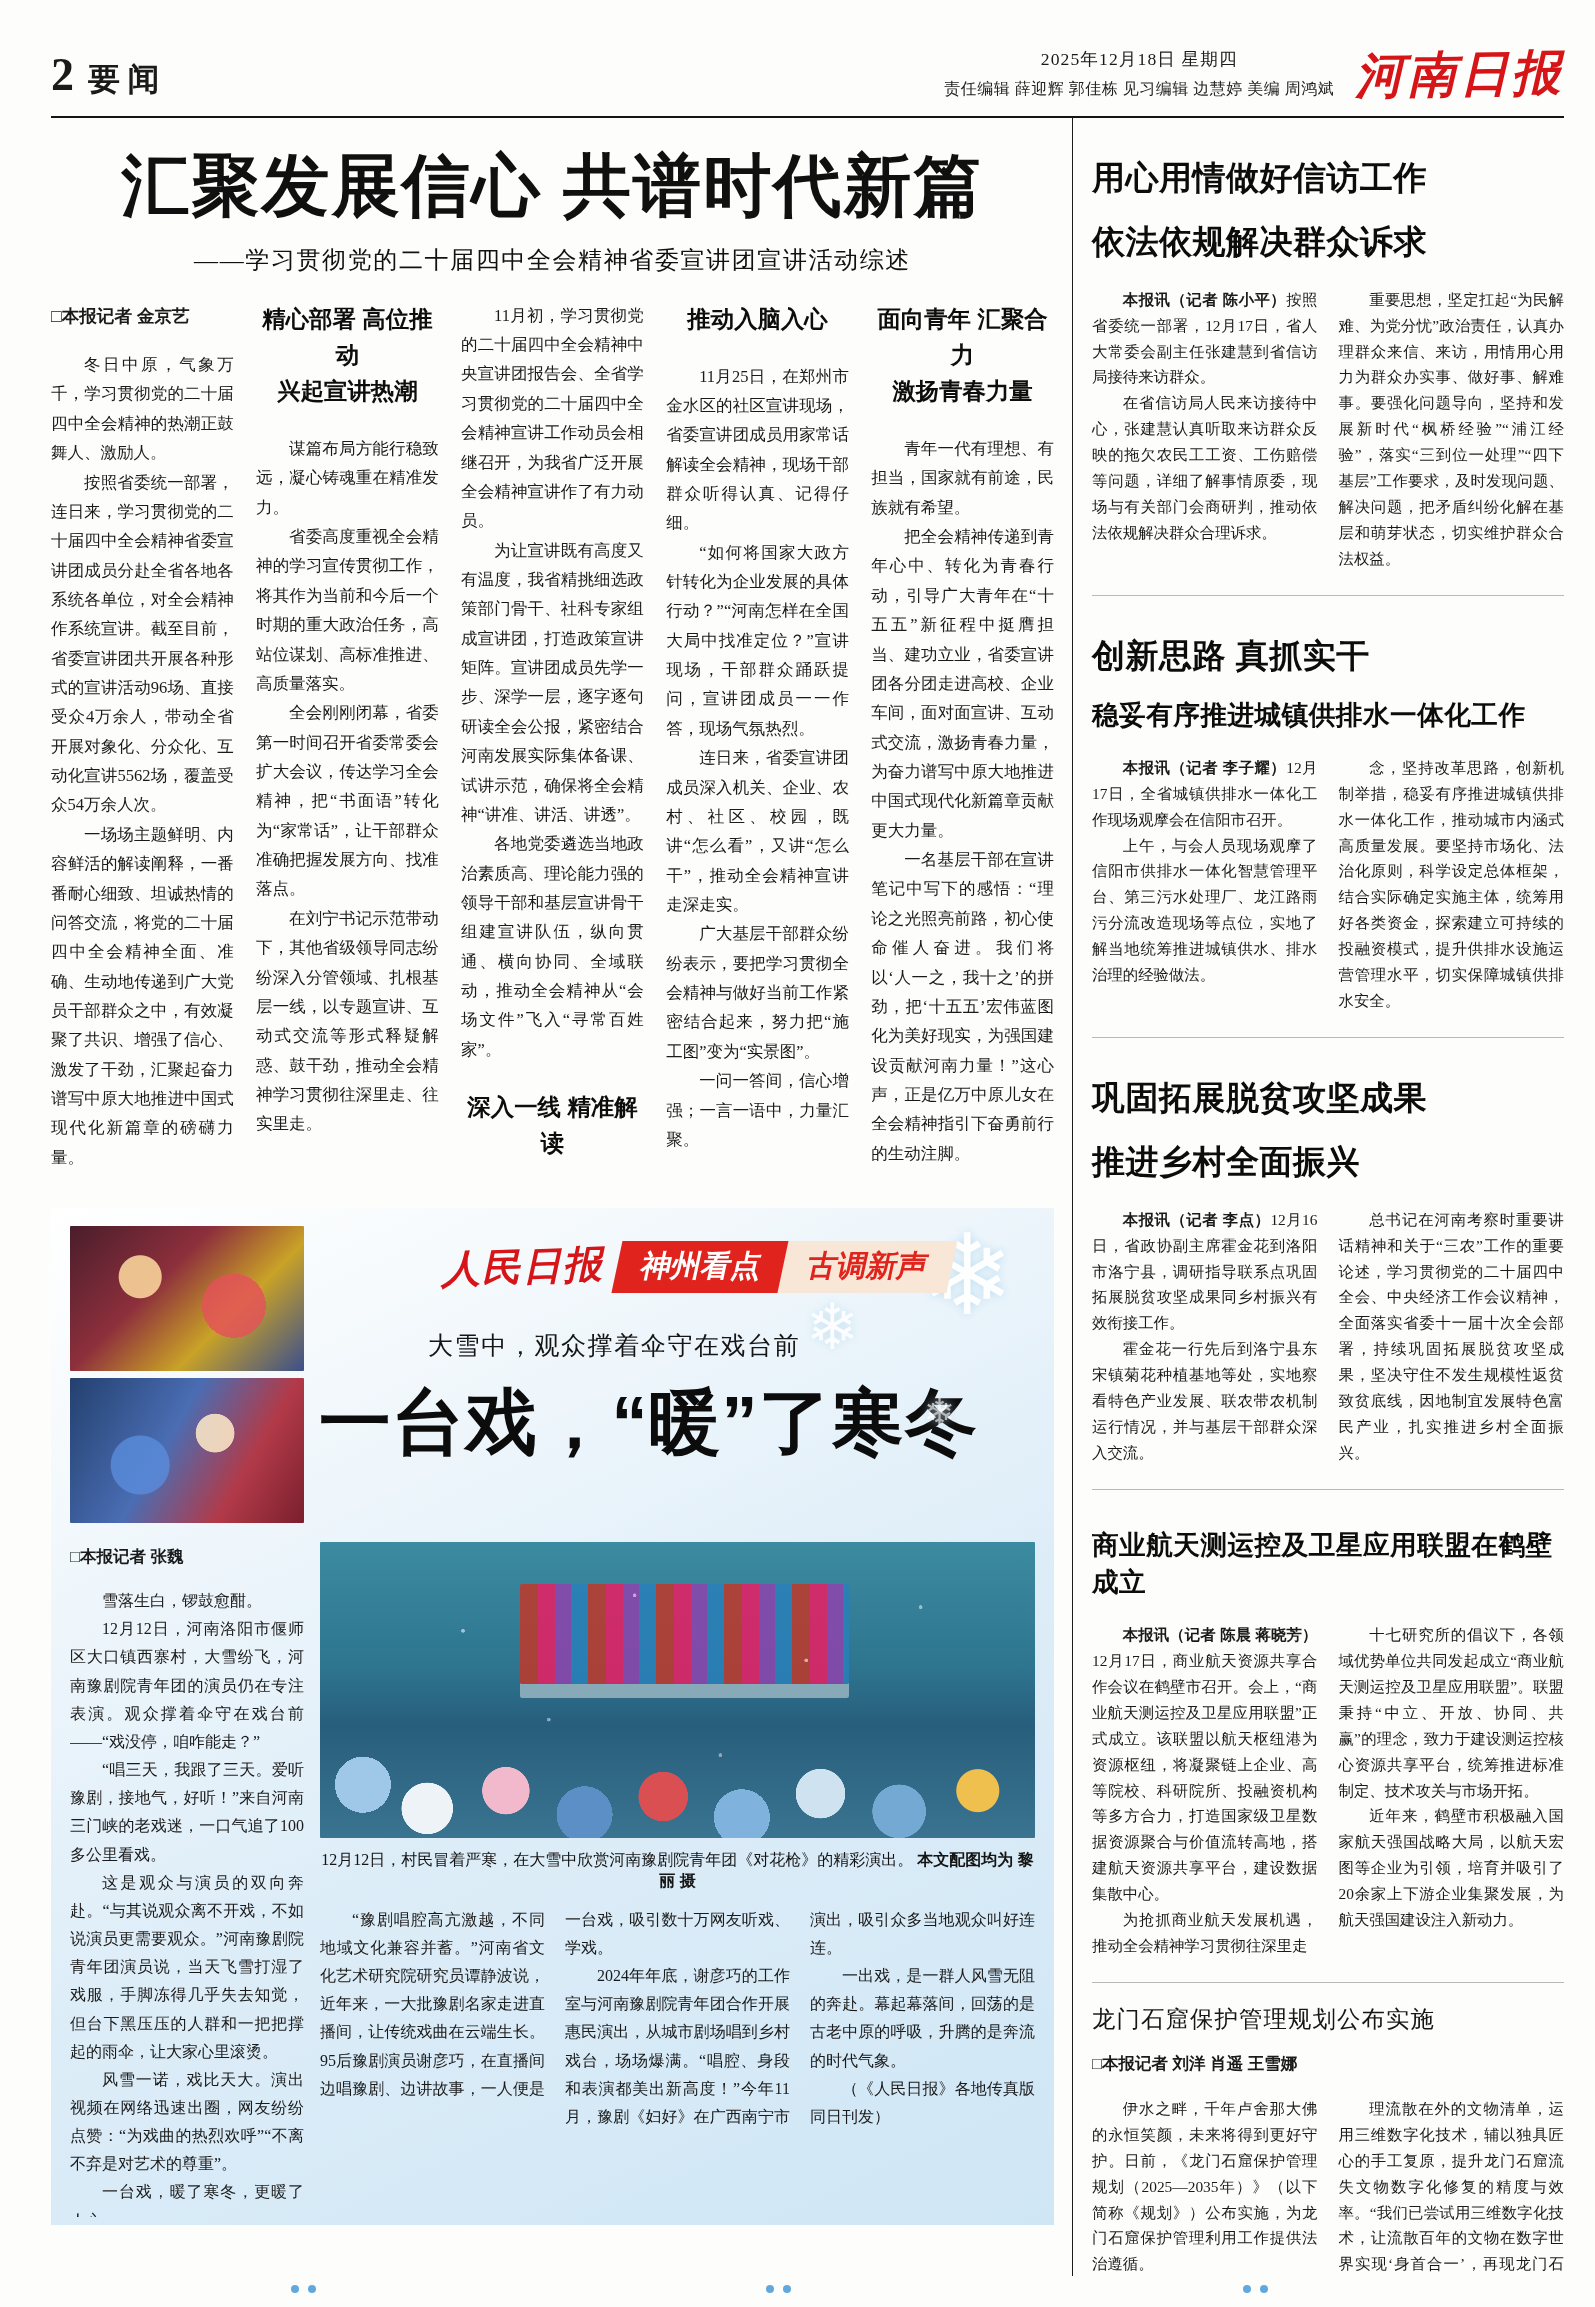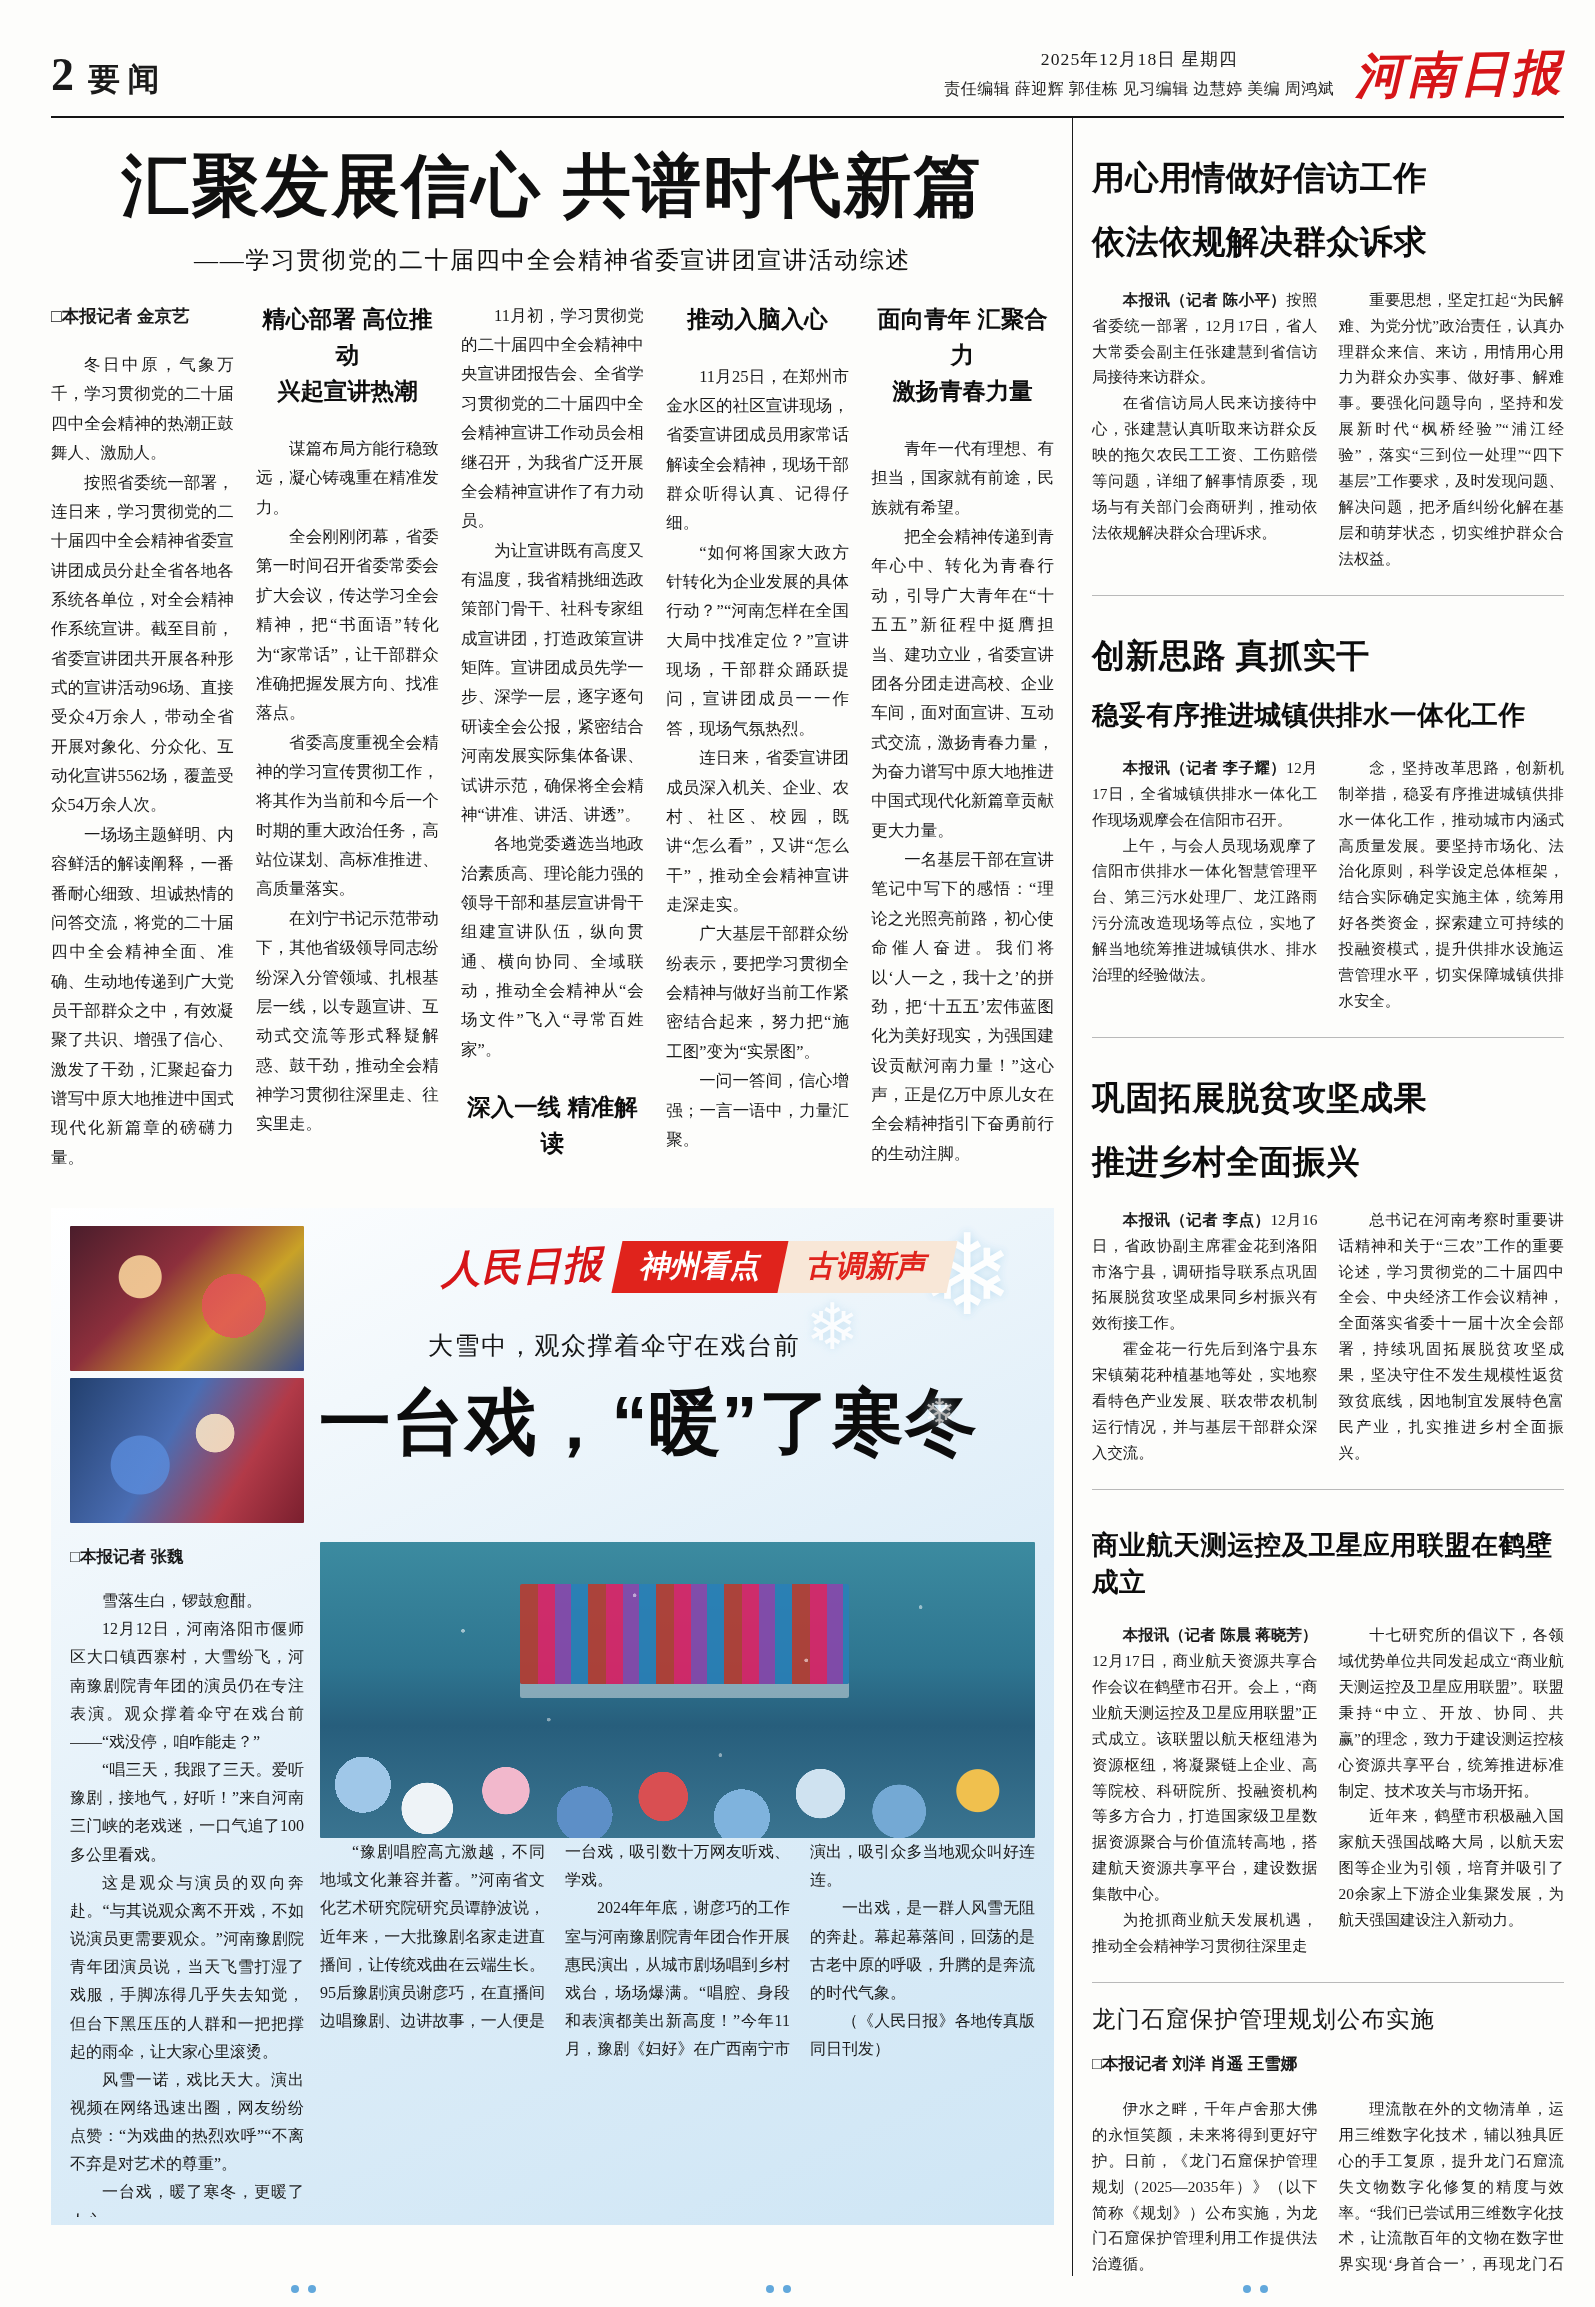--- a/index.html
+++ b/index.html
@@ -178,22 +178,22 @@
         <div class="lead-dek">——学习贯彻党的二十届四中全会精神省委宣讲团宣讲活动综述</div>
       </div>
       <div class="lead-body">
           <p class="para byline">□本报记者 金京艺</p>
           <p class="para">冬日中原，气象万千，学习贯彻党的二十届四中全会精神的热潮正鼓舞人、激励人。</p>
           <p class="para">按照省委统一部署，连日来，学习贯彻党的二十届四中全会精神省委宣讲团成员分赴全省各地各系统各单位，对全会精神作系统宣讲。截至目前，省委宣讲团共开展各种形式的宣讲活动96场、直接受众4万余人，带动全省开展对象化、分众化、互动化宣讲5562场，覆盖受众54万余人次。</p>
           <p class="para">一场场主题鲜明、内容鲜活的解读阐释，一番番耐心细致、坦诚热情的问答交流，将党的二十届四中全会精神全面、准确、生动地传递到广大党员干部群众之中，有效凝聚了共识、增强了信心、激发了干劲，汇聚起奋力谱写中原大地推进中国式现代化新篇章的磅礴力量。</p>
           <div class="sub-head">精心部署 高位推动
 兴起宣讲热潮</div>
           <p class="para">谋篇布局方能行稳致远，凝心铸魂重在精准发力。</p>
+          <p class="para">省委高度重视全会精神的学习宣传贯彻工作，将其作为当前和今后一个时期的重大政治任务，高站位谋划、高标准推进、高质量落实。</p>
           <p class="para">全会刚刚闭幕，省委第一时间召开省委常委会扩大会议，传达学习全会精神，把“书面语”转化为“家常话”，让干部群众准确把握发展方向、找准落点。</p>
-          <p class="para">省委高度重视全会精神的学习宣传贯彻工作，将其作为当前和今后一个时期的重大政治任务，高站位谋划、高标准推进、高质量落实。</p>
           <p class="para">在刘宁书记示范带动下，其他省级领导同志纷纷深入分管领域、扎根基层一线，以专题宣讲、互动式交流等形式释疑解惑、鼓干劲，推动全会精神学习贯彻往深里走、往实里走。</p>
           <p class="para">11月初，学习贯彻党的二十届四中全会精神中央宣讲团报告会、全省学习贯彻党的二十届四中全会精神宣讲工作动员会相继召开，为我省广泛开展全会精神宣讲作了有力动员。</p>
           <p class="para">为让宣讲既有高度又有温度，我省精挑细选政策部门骨干、社科专家组成宣讲团，打造政策宣讲矩阵。宣讲团成员先学一步、深学一层，逐字逐句研读全会公报，紧密结合河南发展实际集体备课、试讲示范，确保将全会精神“讲准、讲活、讲透”。</p>
           <p class="para">各地党委遴选当地政治素质高、理论能力强的领导干部和基层宣讲骨干组建宣讲队伍，纵向贯通、横向协同、全域联动，推动全会精神从“会场文件”飞入“寻常百姓家”。</p>
           <div class="sub-head">深入一线 精准解读
 推动入脑入心</div>
           <p class="para">11月25日，在郑州市金水区的社区宣讲现场，省委宣讲团成员用家常话解读全会精神，现场干部群众听得认真、记得仔细。</p>
           <p class="para">“如何将国家大政方针转化为企业发展的具体行动？”“河南怎样在全国大局中找准定位？”宣讲现场，干部群众踊跃提问，宣讲团成员一一作答，现场气氛热烈。</p>
           <p class="para">连日来，省委宣讲团成员深入机关、企业、农村、社区、校园，既讲“怎么看”，又讲“怎么干”，推动全会精神宣讲走深走实。</p>
           <p class="para">广大基层干部群众纷纷表示，要把学习贯彻全会精神与做好当前工作紧密结合起来，努力把“施工图”变为“实景图”。</p>
@@ -229,20 +229,24 @@
               <p class="para byline">□本报记者 张魏</p>
               <p class="para">雪落生白，锣鼓愈酣。</p>
               <p class="para">12月12日，河南洛阳市偃师区大口镇西寨村，大雪纷飞，河南豫剧院青年团的演员仍在专注表演。观众撑着伞守在戏台前——“戏没停，咱咋能走？”</p>
               <p class="para">“唱三天，我跟了三天。爱听豫剧，接地气，好听！”来自河南三门峡的老戏迷，一口气追了100多公里看戏。</p>
               <p class="para">这是观众与演员的双向奔赴。“与其说观众离不开戏，不如说演员更需要观众。”河南豫剧院青年团演员说，当天飞雪打湿了戏服，手脚冻得几乎失去知觉，但台下黑压压的人群和一把把撑起的雨伞，让大家心里滚烫。</p>
               <p class="para">风雪一诺，戏比天大。演出视频在网络迅速出圈，网友纷纷点赞：“为戏曲的热烈欢呼”“不离不弃是对艺术的尊重”。</p>
               <p class="para">一台戏，暖了寒冬，更暖了人心。</p>
             </div>
           <div class="f-right">
             <div class="stage-photo"></div>
+            <div class="caption">
+              <span>12月12日，村民冒着严寒，在大雪中欣赏河南豫剧院青年团《对花枪》的精彩演出。</span>
+              <b>本文配图均为 黎丽 摄</b>
+            </div>
             <div class="f-rest">
                 <p class="para">“豫剧唱腔高亢激越，不同地域文化兼容并蓄。”河南省文化艺术研究院研究员谭静波说，近年来，一大批豫剧名家走进直播间，让传统戏曲在云端生长。95后豫剧演员谢彦巧，在直播间边唱豫剧、边讲故事，一人便是一台戏，吸引数十万网友听戏、学戏。</p>
                 <p class="para">2024年年底，谢彦巧的工作室与河南豫剧院青年团合作开展惠民演出，从城市剧场唱到乡村戏台，场场爆满。“唱腔、身段和表演都美出新高度！”今年11月，豫剧《妇好》在广西南宁市演出，吸引众多当地观众叫好连连。</p>
                 <p class="para">一出戏，是一群人风雪无阻的奔赴。幕起幕落间，回荡的是古老中原的呼吸，升腾的是奔流的时代气象。</p>
                 <p class="para">（《人民日报》各地传真版同日刊发）</p>
               </div>
           </div>
         </div>
       </div>
     </div>

